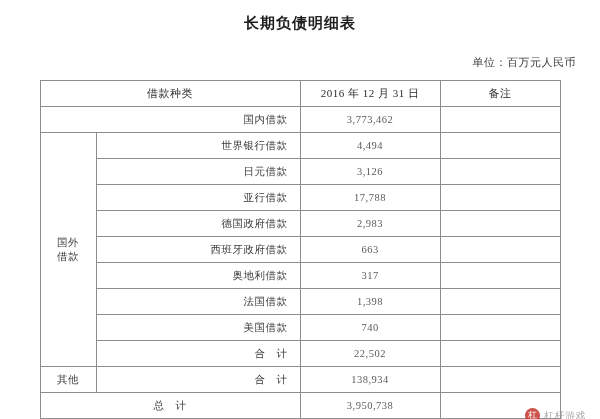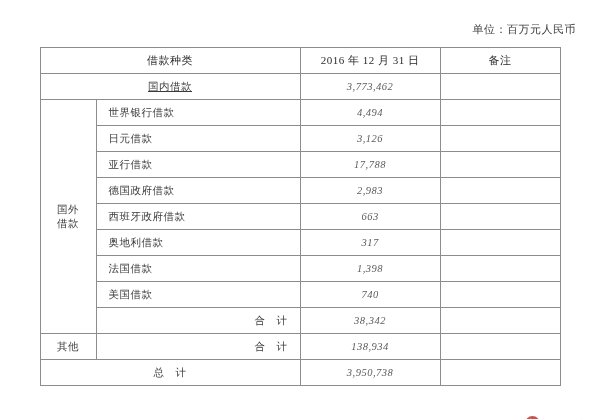--- a/index.html
+++ b/index.html
@@ -59,29 +59,29 @@
     text-align: center;
     font-size: 11px;
     color: #2c2c2c;
   }
   .col-a { width: 56px; }
   .col-b { width: 204px; }
   .col-c { width: 140px; }
   .col-d { width: 120px; }
 
   .cell-center { text-align: center; }
-  .cell-amount { text-align: center; color: #5b5b5b; font-style: italic; }
-  .cell-name { text-align: center; text-decoration: underline; }
+  .cell-amount { text-align: center; color: #5b5b5b; }
+  .cell-name { text-align: right; }
   .group-label {
     text-align: center;
     vertical-align: middle;
     margin-top: 41px;
   }
   .indent-name {
-    text-align: left;
+    text-align: right;
     padding-left: 18px;
   }
   .subtotal-label {
     text-align: right;
     letter-spacing: 6px;
   }
   .total-row td {
     text-align: center;
   }
   .total-label {
@@ -113,20 +113,21 @@
     color: #9a9a9a;
     font-family: "Liberation Sans", "DejaVu Sans", sans-serif;
     letter-spacing: 0.5px;
   }
 </style>
 </head>
 <body>
 
 <div class="page">
 
+  <div class="doc-title">长期负债明细表</div>
 
   <div class="unit-line">单位：百万元人民币</div>
 
   <table class="ledger">
     <colgroup>
       <col class="col-a">
       <col class="col-b">
       <col class="col-c">
       <col class="col-d">
     </colgroup>
@@ -180,21 +181,21 @@
         <td class="cell-amount">1,398</td>
         <td class="cell-center"></td>
       </tr>
       <tr>
         <td class="indent-name">美国借款</td>
         <td class="cell-amount">740</td>
         <td class="cell-center"></td>
       </tr>
       <tr>
         <td class="subtotal-label">合　计</td>
-        <td class="cell-amount">38,342</td>
+        <td class="cell-amount">22,502</td>
         <td class="cell-center"></td>
       </tr>
 
       <tr>
         <td class="group-label">其他</td>
         <td class="subtotal-label">合　计</td>
         <td class="cell-amount">138,934</td>
         <td class="cell-center"></td>
       </tr>
 

